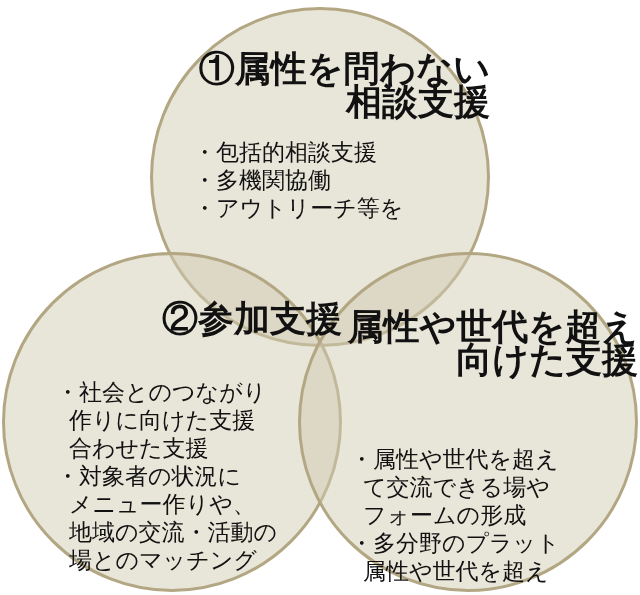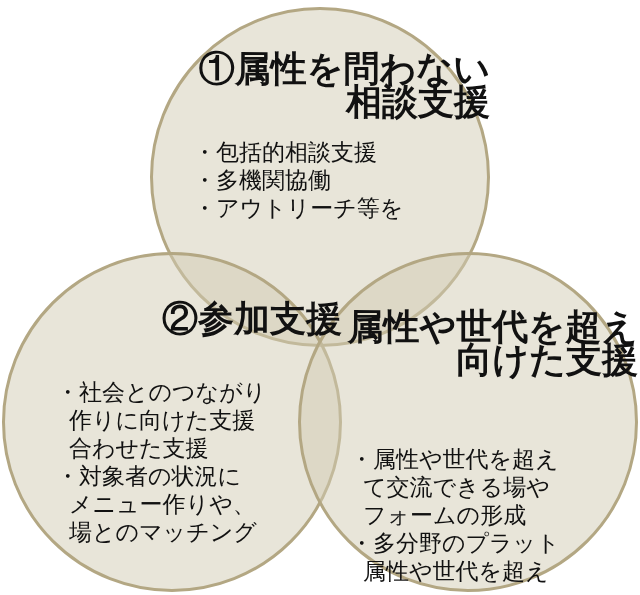--- a/index.html
+++ b/index.html
@@ -71,20 +71,21 @@
 
   <div class="title title-bottom-left">
     <div class="line">②参加支援</div>
   </div>
   <div class="bullets bullets-bottom-left">
     <div class="line">・社会とのつながり</div>
     <div class="line indent">作りに向けた支援</div>
     <div class="line indent">合わせた支援</div>
     <div class="line">・対象者の状況に</div>
     <div class="line indent">メニュー作りや、</div>
+    <div class="line indent">地域の交流・活動の</div>
     <div class="line indent">場とのマッチング</div>
   </div>
 
   <div class="title title-bottom-right">
     <div class="line">属性や世代を超え</div>
     <div class="line">向けた支援</div>
   </div>
   <div class="bullets bullets-bottom-right">
     <div class="line">・属性や世代を超え</div>
     <div class="line indent">て交流できる場や</div>

